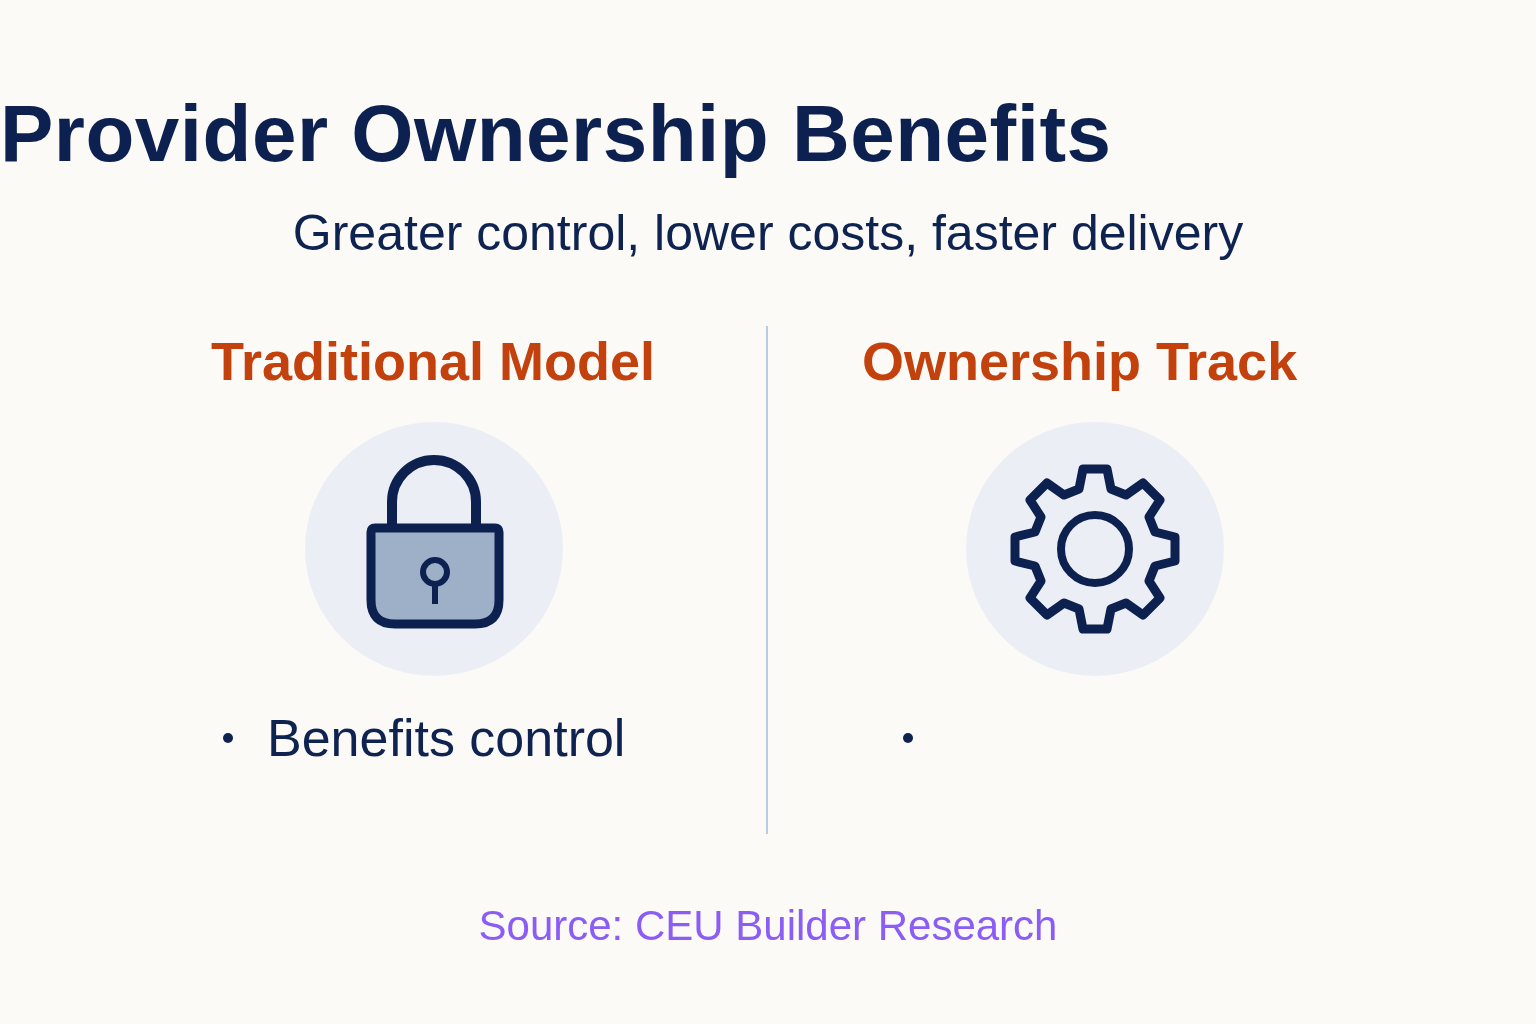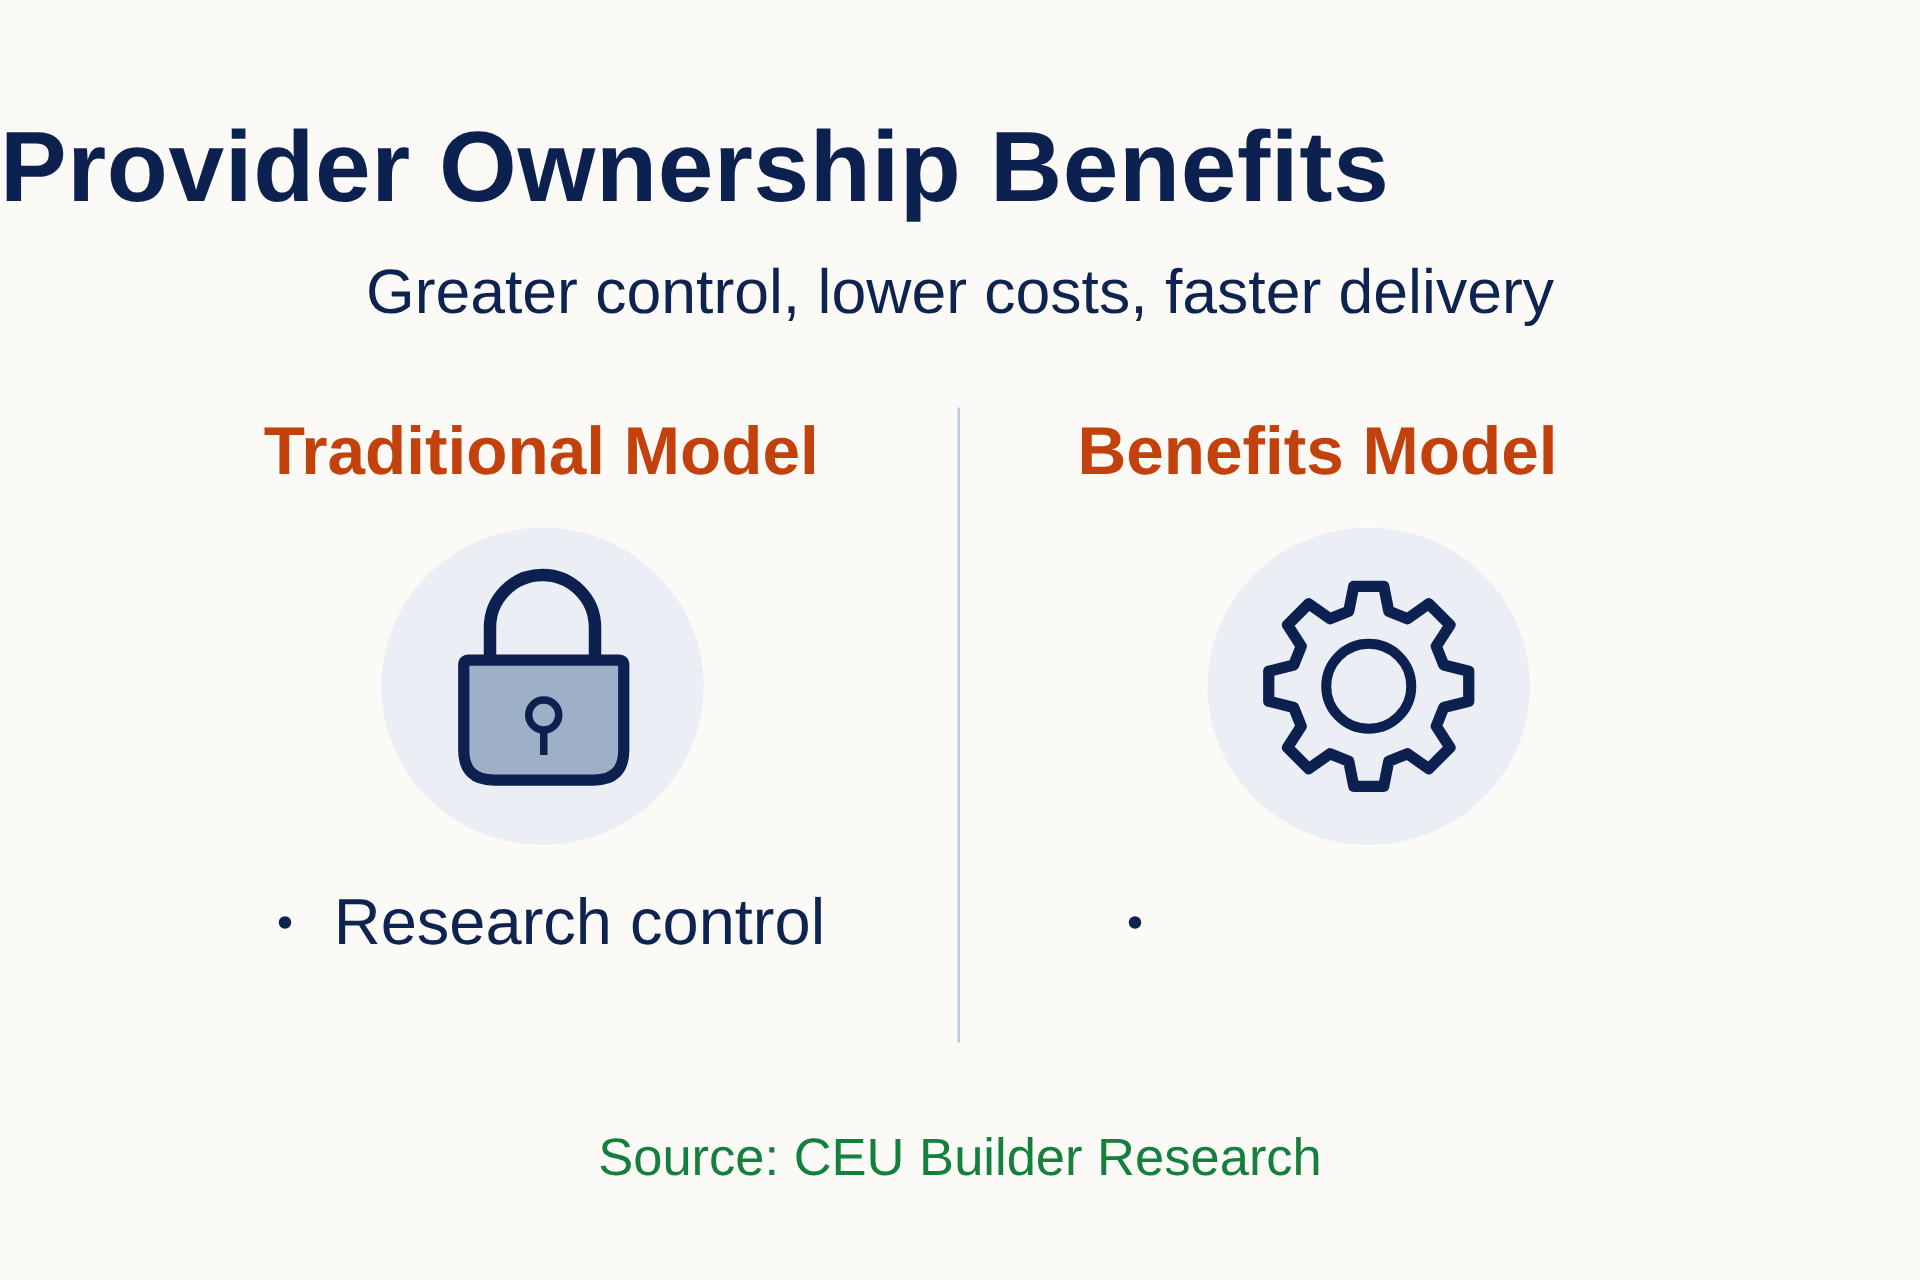--- a/index.html
+++ b/index.html
@@ -54,21 +54,21 @@
       display: flex; align-items: center;
       height: 76px;
       font-size: 52px; color: #0e2350; white-space: nowrap;
     }
     .bullet-dot {
       display: inline-block; width: 10px; height: 10px; border-radius: 50%;
       background: #0e2350; margin-right: 34px; margin-left: 5px;
     }
     .source {
       position: absolute; left: 0; right: 0; top: 902px;
-      text-align: center; font-size: 42px; color: #15803d;
+      text-align: center; font-size: 42px; color: #8b5cf6;
     }
   </style>
 </head>
 <body>
 
 <div class="title">Provider Ownership Benefits</div>
 <div class="subtitle">Greater control, lower costs, faster delivery</div>
 
 <div class="divider"></div>
 
@@ -79,26 +79,26 @@
   <svg width="258" height="254" viewBox="0 0 258 254">
     <path d="M87 106 V80 A42 42 0 0 1 171 80 V106" fill="none" stroke="#0d2150" stroke-width="10"></path>
     <path d="M70 106 H190 Q194 106 194 110 V178 Q194 202 170 202 H90 Q66 202 66 178 V110 Q66 106 70 106 Z" fill="#9eb0c8" stroke="#0d2150" stroke-width="9"></path>
     <circle cx="130" cy="150" r="12" fill="none" stroke="#0d2150" stroke-width="6"></circle>
     <line x1="130" y1="162" x2="130" y2="182" stroke="#0d2150" stroke-width="6"></line>
   </svg>
 </div>
 <ul class="bullets bullets-left">
   <li class="bullet">
       <span class="bullet-dot"></span>
-      <span>Research control</span>
+      <span>Benefits control</span>
     </li>
 </ul>
 
 <div class="col col-right">
-  <div class="col-heading">Benefits Model</div>
+  <div class="col-heading">Ownership Track</div>
 </div>
 <div class="icon-circle circle-right">
   <svg width="258" height="254" viewBox="0 0 258 254">
     <g transform="translate(129,127)">
       <path d="M-12,-80 L12,-80 L16,-60 L31,-54 L48,-66 L65,-49 L54,-32 L60,-17 L80,-12 L80,12 L60,17 L54,32 L65,49 L48,66 L31,54 L16,60 L12,80 L-12,80 L-16,60 L-31,54 L-48,66 L-65,49 L-54,32 L-60,17 L-80,12 L-80,-12 L-60,-17 L-54,-32 L-65,-49 L-48,-66 L-31,-54 L-16,-60 Z" fill="none" stroke="#0d2150" stroke-width="9" stroke-linejoin="round"></path>
       <circle cx="0" cy="0" r="34" fill="none" stroke="#0d2150" stroke-width="8"></circle>
     </g>
   </svg>
 </div>
 <ul class="bullets bullets-right">

